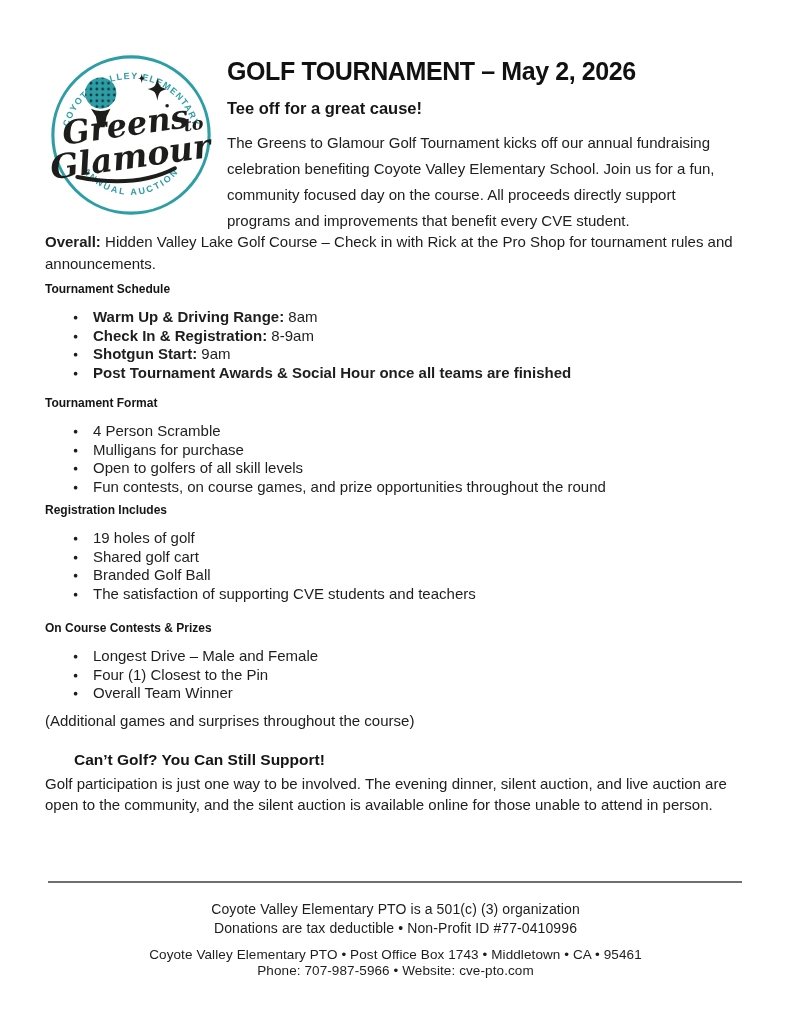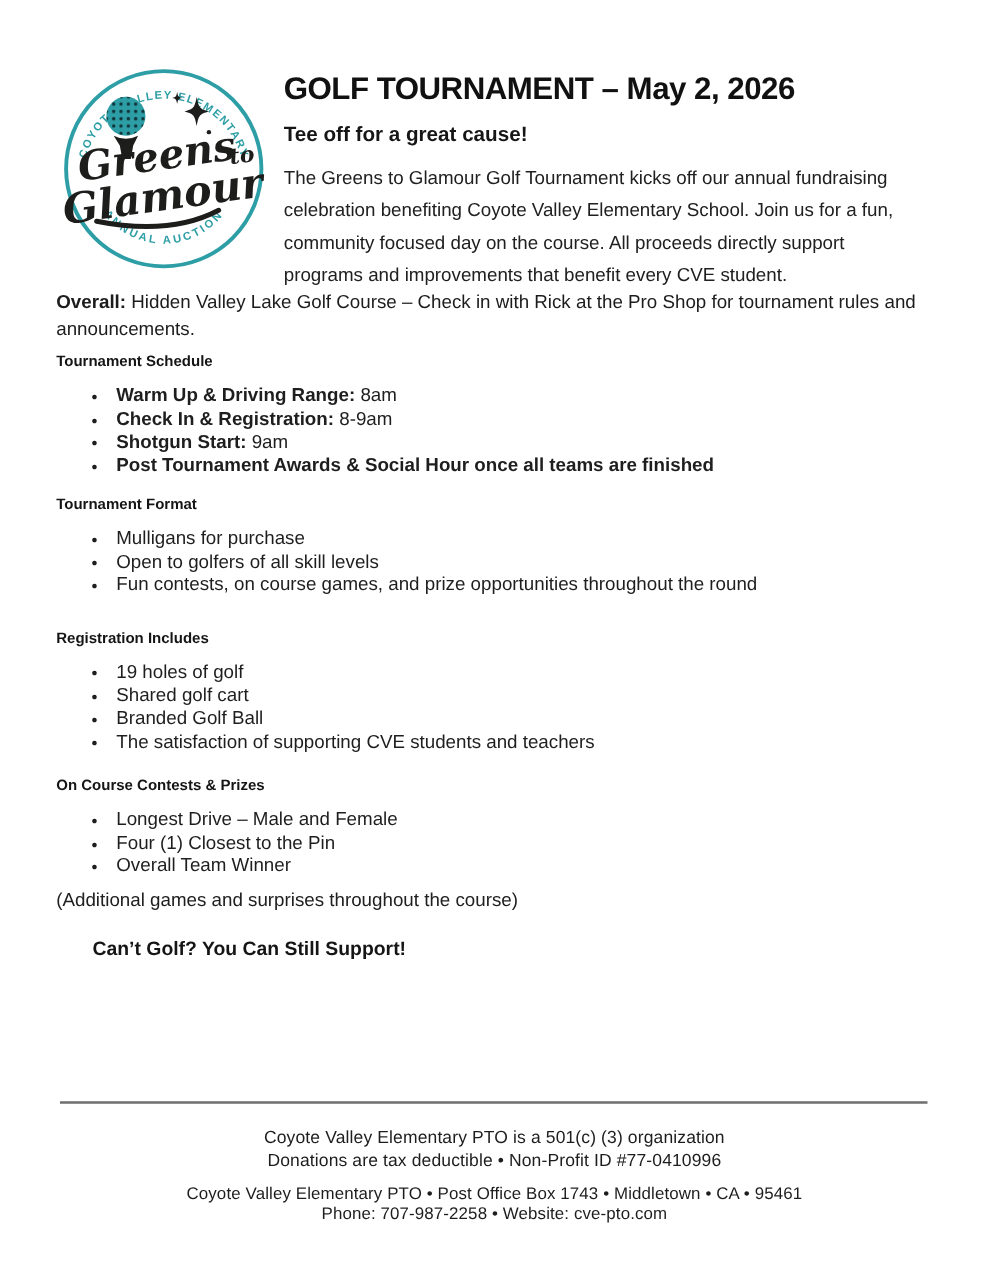--- a/index.html
+++ b/index.html
@@ -95,20 +95,21 @@
       <li><span>Warm Up &amp; Driving Range:</span><span class="rest"> 8am</span></li>
       <li><span>Check In &amp; Registration:</span><span class="rest"> 8-9am</span></li>
       <li><span>Shotgun Start:</span><span class="rest"> 9am</span></li>
       <li><span>Post Tournament Awards &amp; Social Hour once all teams are finished</span><span class="rest"></span></li>
     </ul>
   </div>
 
   <div class="section" id="format">
     <h2>Tournament Format</h2>
     <ul>
+      <li>4 Person Scramble</li>
       <li>Mulligans for purchase</li>
       <li>Open to golfers of all skill levels</li>
       <li>Fun contests, on course games, and prize opportunities throughout the round</li>
     </ul>
   </div>
 
   <div class="section" id="registration">
     <h2>Registration Includes</h2>
     <ul>
       <li>19 holes of golf</li>
@@ -123,20 +124,21 @@
     <ul>
       <li>Longest Drive – Male and Female</li>
       <li>Four (1) Closest to the Pin</li>
       <li>Overall Team Winner</li>
     </ul>
   </div>
 
   <div class="note">(Additional games and surprises throughout the course)</div>
 
   <div class="support-h">Can’t Golf? You Can Still Support!</div>
+  <div class="support-body">Golf participation is just one way to be involved. The evening dinner, silent auction, and live auction are open to the community, and the silent auction is available online for those unable to attend in person.</div>
 
   <div class="footer-rule"></div>
   <div class="f-line f1">Coyote Valley Elementary PTO is a 501(c) (3) organization</div>
   <div class="f-line f2">Donations are tax deductible • Non-Profit ID #77-0410996</div>
   <div class="f-line f3">Coyote Valley Elementary PTO • Post Office Box 1743 • Middletown • CA • 95461</div>
-  <div class="f-line f4">Phone: 707-987-2258 • Website: cve-pto.com</div>
+  <div class="f-line f4">Phone: 707-987-5966 • Website: cve-pto.com</div>
 
 </div>
 
 </body></html>

